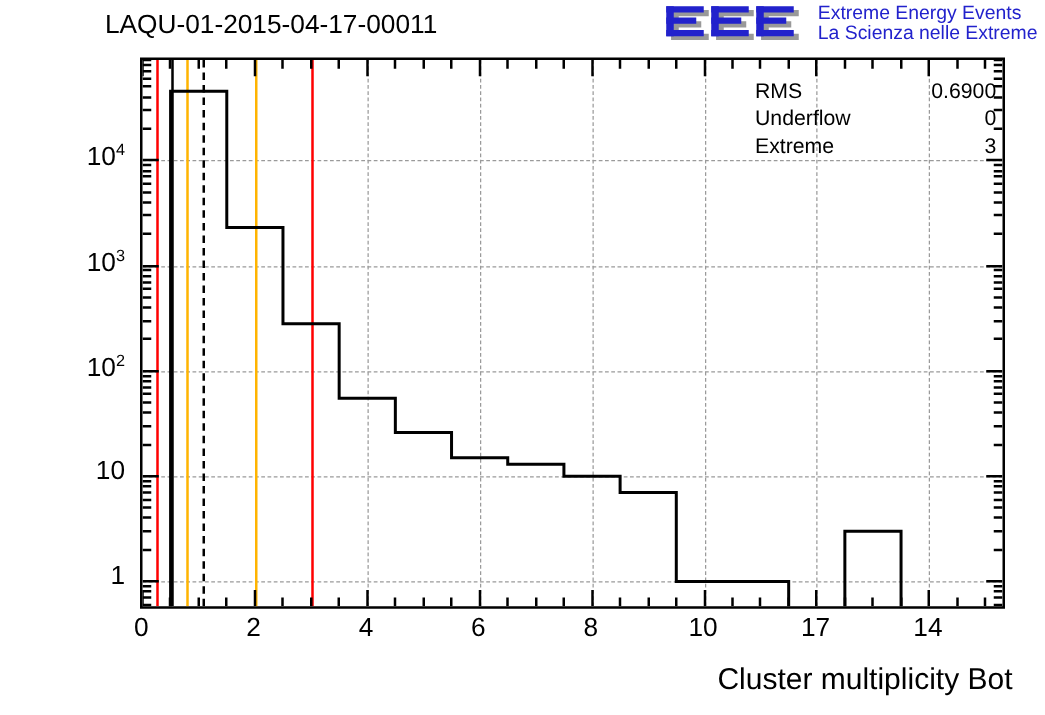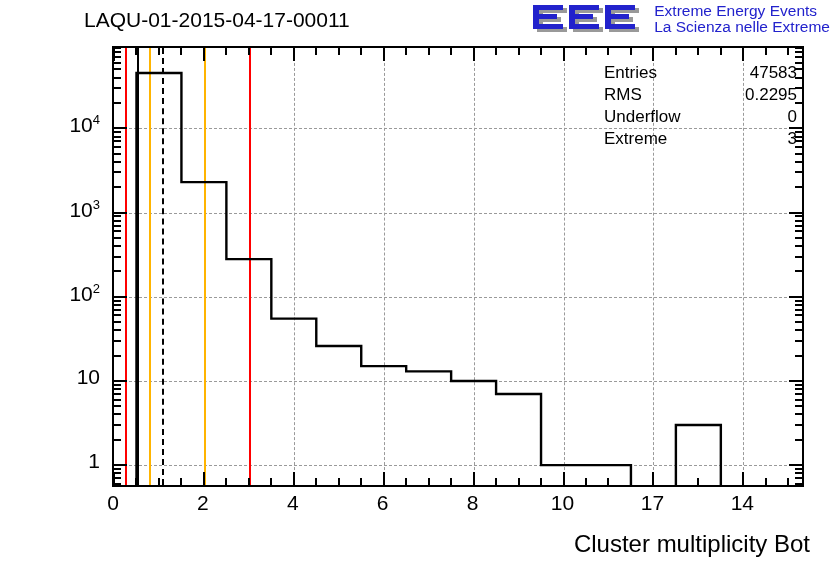--- a/index.html
+++ b/index.html
@@ -322,26 +322,22 @@
       <div class="xlabel-item" style="left: 542.511px; top: 491px; width: 40px; text-align: center;">10</div>
       <div class="xlabel-item" style="left: 632.414px; top: 491px; width: 40px; text-align: center;">17</div>
       <div class="xlabel-item" style="left: 722.316px; top: 491px; width: 40px; text-align: center;">14</div>
     </div>
 
   <div class="axis-title">Cluster multiplicity Bot</div>
 
   <div class="stats">
     <div id="stats-rows">
         <div class="st-row">
-          <span class="k">Entries</span>
-          <span class="v">47583</span>
-        </div>
-        <div class="st-row">
           <span class="k">RMS</span>
-          <span class="v">0.2295</span>
+          <span class="v">0.6900</span>
         </div>
         <div class="st-row">
           <span class="k">Underflow</span>
           <span class="v">0</span>
         </div>
         <div class="st-row">
           <span class="k">Extreme</span>
           <span class="v">3</span>
         </div>
       </div>

